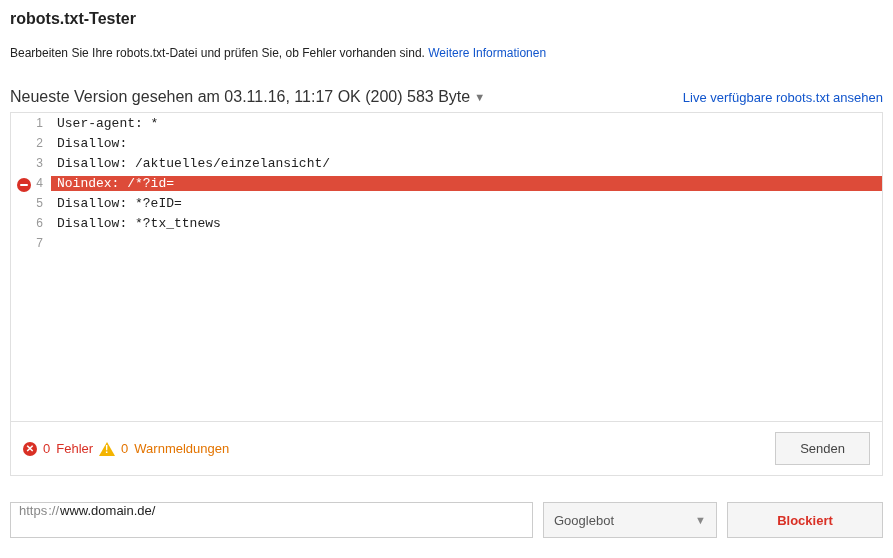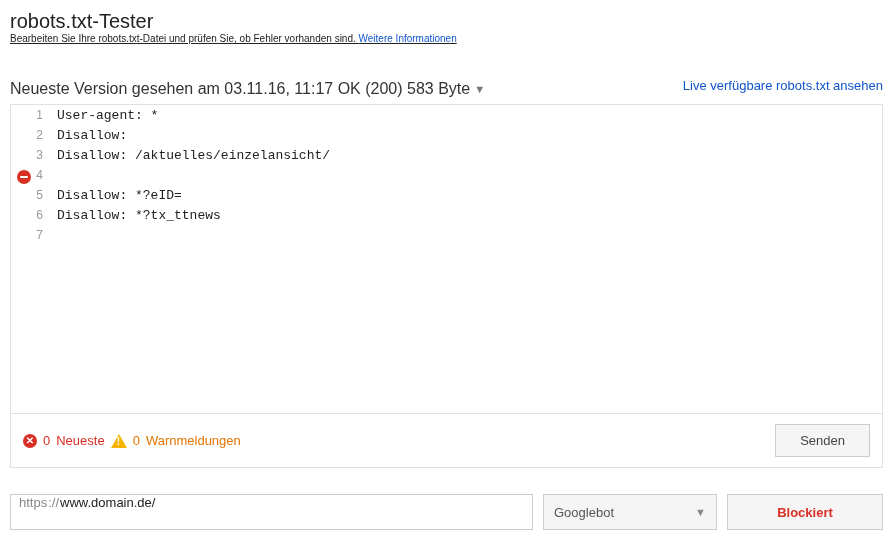--- a/index.html
+++ b/index.html
@@ -1,21 +1,21 @@
 <!DOCTYPE html>
 <html><head>
   <meta charset="utf-8">
   <style>
     * { box-sizing: border-box; margin: 0; padding: 0; }
     body { font-family: Arial, sans-serif; font-size: 13px; color: #222; background: #fff; padding: 10px; width: 893px; }
-    .title { font-size: 20px; font-weight: normal; }
-    .subtitle { font-size: 10px; margin-bottom: 28px; text-decoration: underline; }
+    .title { font-size: 16px; font-weight: bold; margin-bottom: 18px; }
+    .subtitle { font-size: 12px; margin-bottom: 28px; }
     .subtitle a { color: #1155cc; text-decoration: none; }
     .version-row { display: flex; justify-content: space-between; align-items: center; margin-bottom: 6px; }
-    .version-text { font-size: 16px; color: #333; display: flex; align-items: center; gap: 4px; margin-top: 8px; }
+    .version-text { font-size: 16px; color: #333; display: flex; align-items: center; gap: 4px; }
     .version-text .chevron { font-size: 11px; color: #777; }
     .live-link { color: #1155cc; text-decoration: none; font-size: 13px; }
     .editor { border: 1px solid #e0e0e0; background: #fff; height: 310px; overflow: hidden; font-family: "Courier New", monospace; font-size: 13px; }
     .editor-line { display: flex; align-items: center; height: 20px; }
     .gutter { width: 40px; text-align: right; padding-right: 8px; color: #999; font-family: Arial, sans-serif; font-size: 12px; position: relative; flex-shrink: 0; }
     .line-content { padding-left: 6px; white-space: pre; flex: 1; }
     .line-error { background: #dd4b39; color: #fff; }
     .error-marker { position: absolute; left: 6px; top: 2px; width: 14px; height: 14px; border-radius: 50%; background: #d93025; display: flex; align-items: center; justify-content: center; }
     .error-marker::before { content: ""; width: 8px; height: 2.5px; background: #fff; border-radius: 1px; }
     .status-row { display: flex; justify-content: space-between; align-items: center; border: 1px solid #e0e0e0; border-top: none; padding: 10px 12px; background: #fff; }
@@ -61,40 +61,41 @@
     <div class="editor-line">
       <div class="gutter">2</div>
       <div class="line-content">Disallow:</div>
     </div>
     <div class="editor-line">
       <div class="gutter">3</div>
       <div class="line-content">Disallow: /aktuelles/einzelansicht/</div>
     </div>
     <div class="editor-line">
       <div class="gutter">4<span class="error-marker"></span></div>
+      <div class="line-content line-error">Noindex: /*?id=</div>
     </div>
     <div class="editor-line">
       <div class="gutter">5</div>
       <div class="line-content">Disallow: *?eID=</div>
     </div>
     <div class="editor-line">
       <div class="gutter">6</div>
       <div class="line-content">Disallow: *?tx_ttnews</div>
     </div>
     <div class="editor-line">
       <div class="gutter">7</div>
       <div class="line-content"></div>
     </div>
   </div>
 
 <div class="status-row">
   <div class="status-left">
     <span class="icon-error">✕</span>
     <span class="err-text">0</span>
-    <span class="err-text">Neueste</span>
+    <span class="err-text">Fehler</span>
     <span class="icon-warning"></span>
     <span class="warn-text">0</span>
     <span class="warn-text">Warnmeldungen</span>
   </div>
   <button class="btn">Senden</button>
 </div>
 
 <div class="test-row">
   <div class="url-box">
     <span class="fixed1">https</span>

